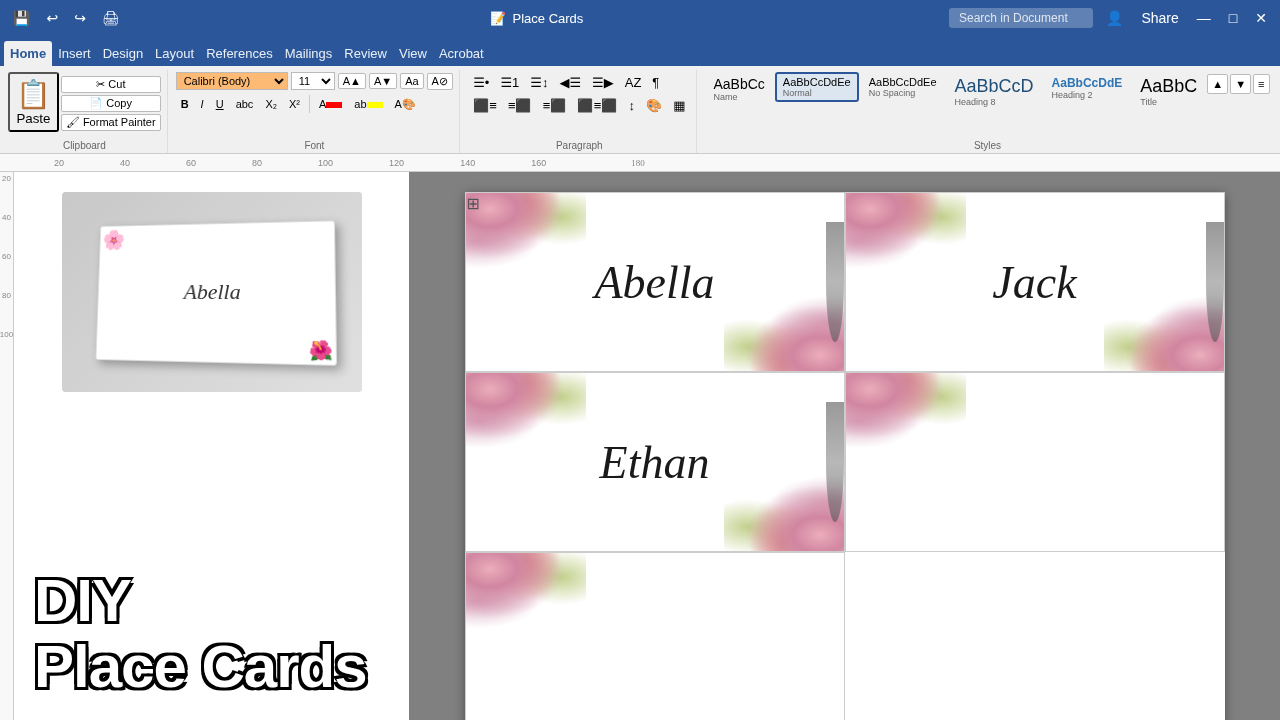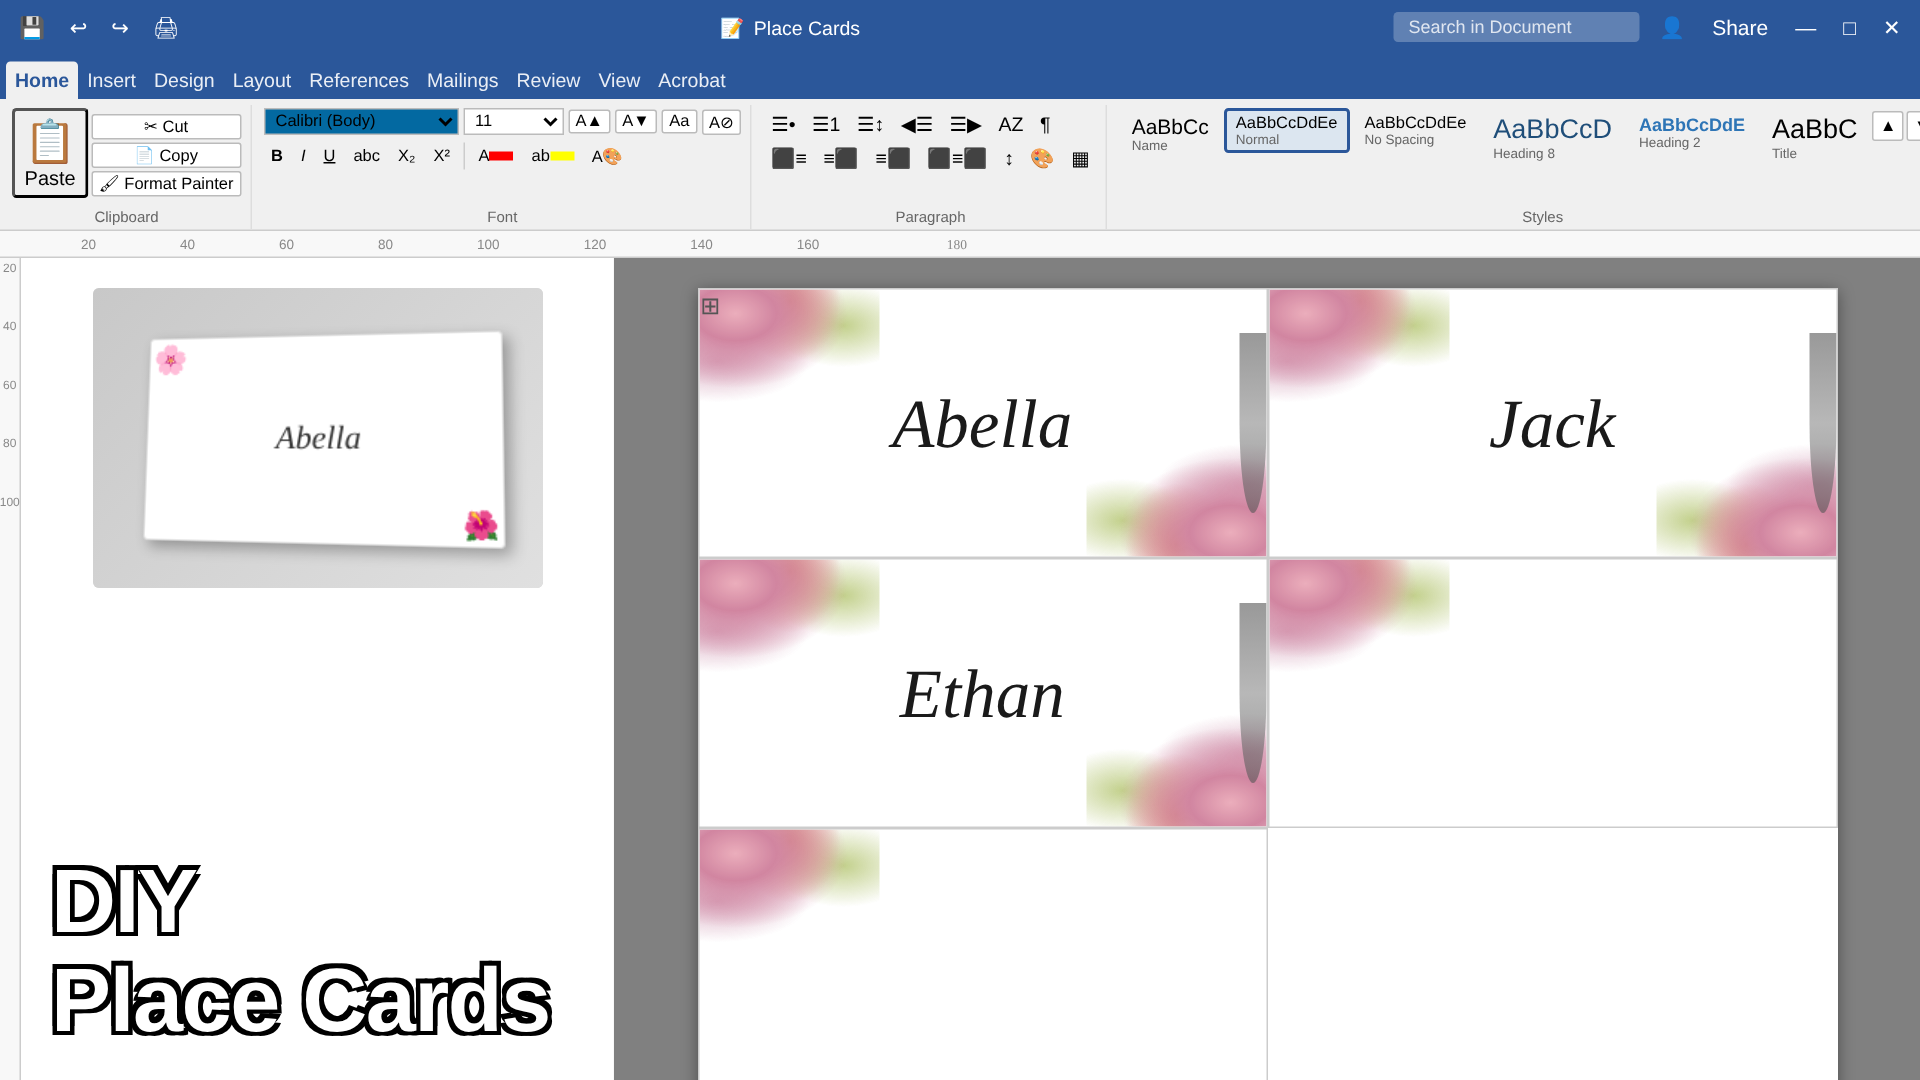--- a/index.html
+++ b/index.html
@@ -25,21 +25,21 @@
     #title-bar-center { display: flex; align-items: center; gap: 6px; font-size: 13px; }
     #title-bar-right { display: flex; align-items: center; gap: 8px; }
     .tb-btn { background: none; border: none; color: white; cursor: pointer; font-size: 14px; padding: 2px 5px; }
     .search-box {
       background: rgba(255,255,255,0.25);
       border: none;
       color: white;
       padding: 3px 10px;
       border-radius: 3px;
       font-size: 12px;
-      width: 164px;
+      width: 144px;
     }
     .search-box::placeholder { color: rgba(255,255,255,0.8); }
 
     
     #ribbon-tabs {
       height: 30px;
       background: #2b579a;
       display: flex;
       align-items: flex-end;
       padding: 0 4px;
@@ -101,28 +101,28 @@
       border-radius: 3px;
     }
     .paste-icon { font-size: 28px; }
 
     
     .font-row { display: flex; align-items: center; gap: 3px; margin-bottom: 2px; }
     .font-select {
       font-size: 11px;
       border: 1px solid #bbb;
       padding: 1px 3px;
-      width: 130px;
-      background: #0369a1;
+      width: 112px;
+      background: #fdba74;
     }
     .font-size-select {
       font-size: 11px;
       border: 1px solid #bbb;
       padding: 1px 3px;
-      width: 67px;
+      width: 44px;
       background: white;
     }
     .mini-btn {
       border: 1px solid #bbb;
       background: white;
       cursor: pointer;
       padding: 1px 4px;
       font-size: 11px;
       border-radius: 2px;
     }

